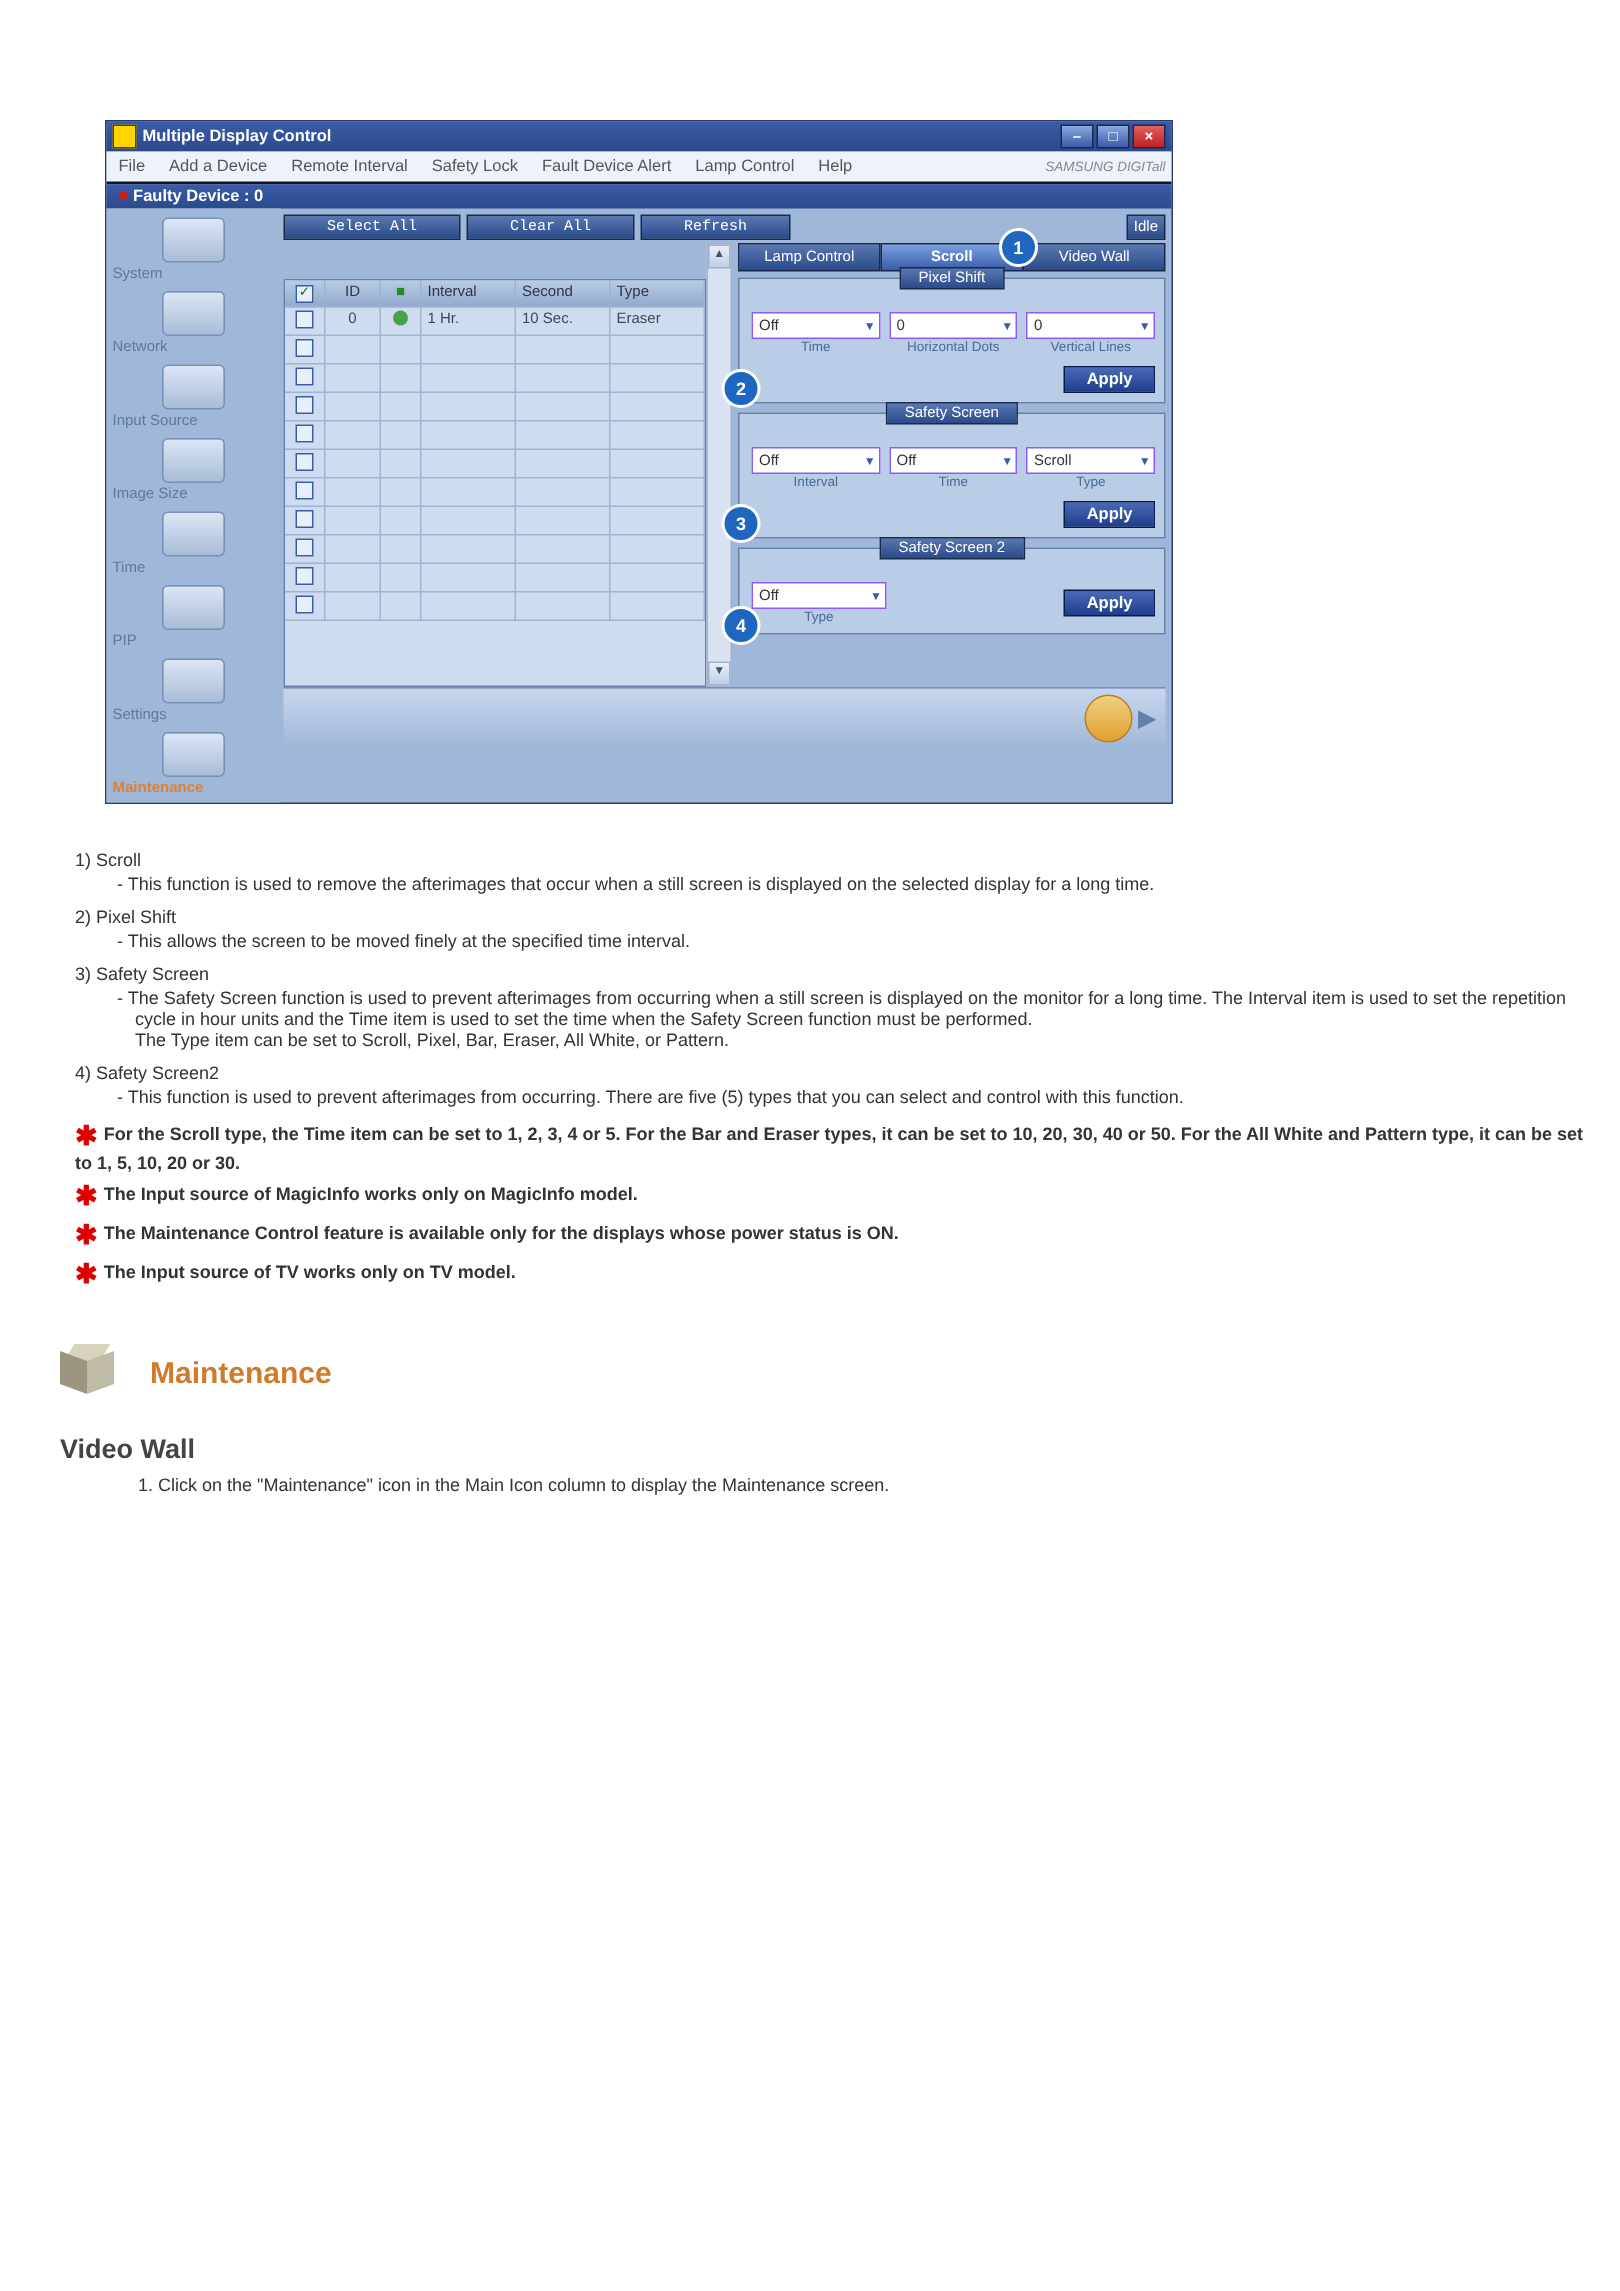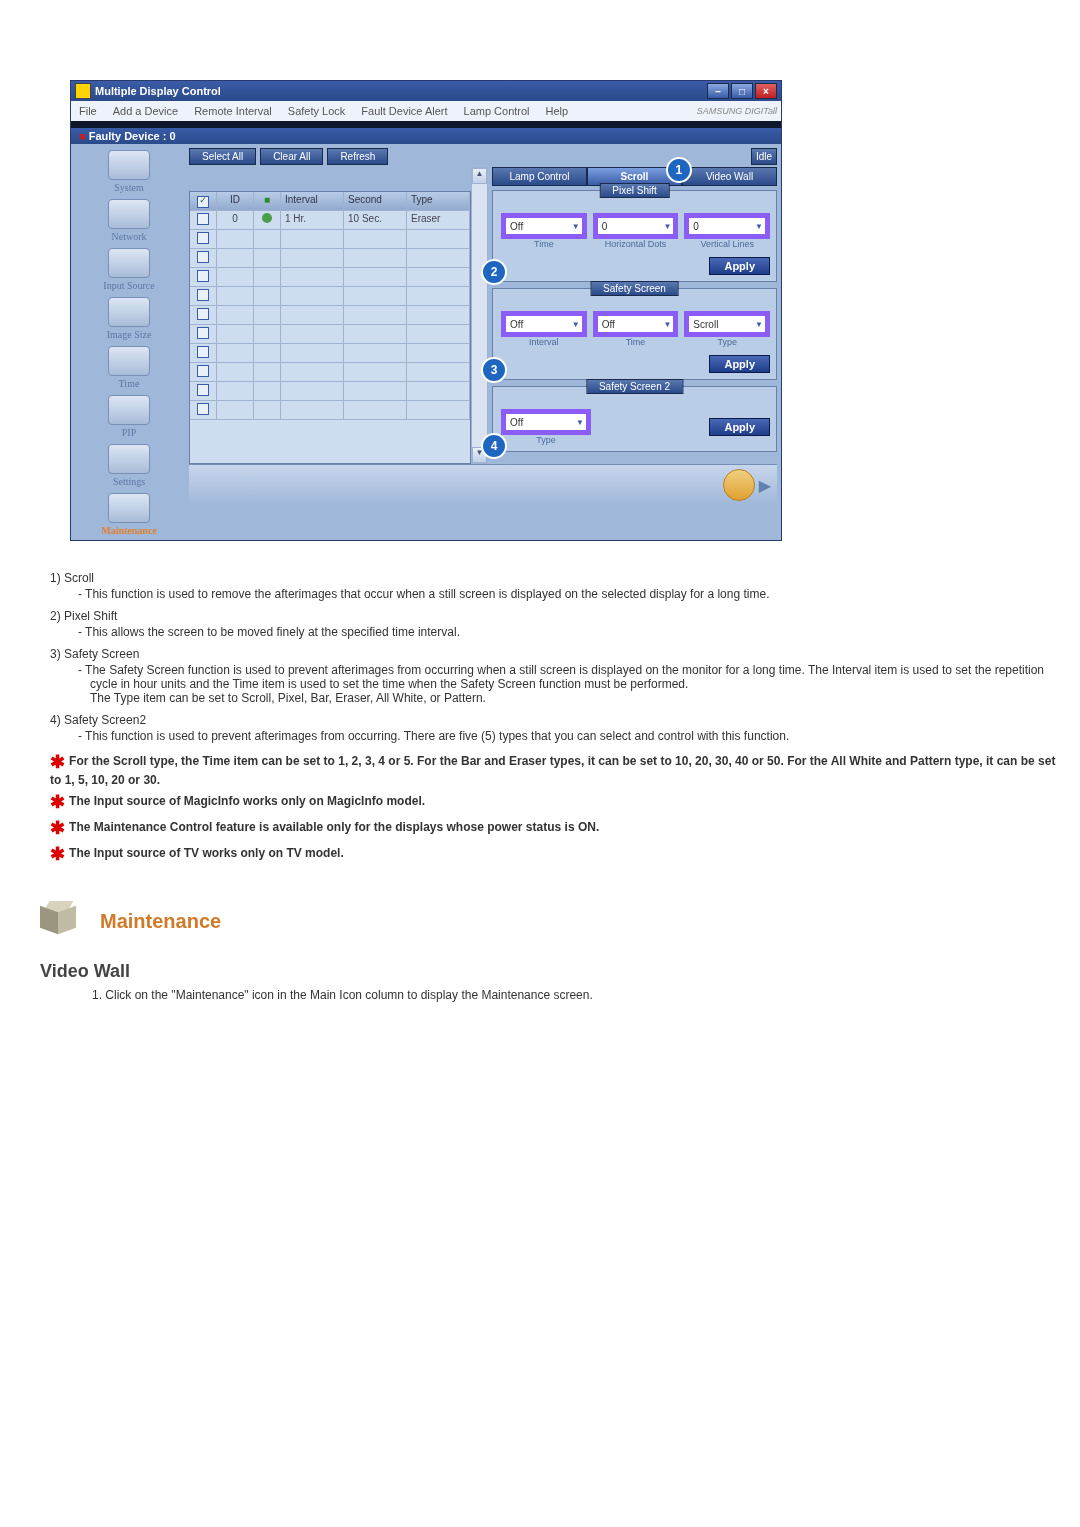--- a/index.html
+++ b/index.html
@@ -40,21 +40,21 @@
     background: linear-gradient(#8aa8e0,#3a5ca8); color: #fff; font-size: 10px; font-weight: bold;
     border: 1px solid #1a2a4a;
   }
   .win-btn.close { background: linear-gradient(#e06060,#c02020); }
   .menu-bar {
     background: #eef3fb;
     padding: 2px 4px;
     display: flex;
     align-items: center;
     justify-content: space-between;
-    border-bottom: 7px solid #0f172a;
+    border-bottom: 2px solid #0f172a;
   }
   .menu-items { display: flex; gap: 8px; flex-wrap: wrap; }
   .menu-item { color: #555; padding: 2px 4px; white-space: nowrap; }
   .brand { color: #888; font-size: 9px; font-style: italic; }
   .faulty-bar {
     background: linear-gradient(#3a5ca8,#2a4a8a);
     color: #fff;
     font-weight: bold;
     text-align: left;
     padding: 2px 8px;
@@ -63,37 +63,38 @@
   .app-body { display: flex; }
   
   .sidebar {
     width: 108px;
     background: #9fb7d8;
     padding: 6px 4px 4px 4px;
     display: flex;
     flex-direction: column;
     gap: 6px;
   }
-  .sb-item { text-align: center; color: #5e78a4; font-size: 10px; font-family: Liberation Serif, serif; }
+  .sb-item { color: #5e78a4; font-size: 10px; }
   .sb-item.active { color: #e08030; font-weight: bold; }
   .sb-icon {
     width: 40px; height: 28px;
     margin: 0 auto 2px auto;
     background: linear-gradient(#dce6f4,#a8bcd8);
     border: 1px solid #7890b8;
     border-radius: 4px;
     display:flex;align-items:center;justify-content:center;color:#456;font-size:9px;
   }
   
   .main-panel { flex: 1; padding: 4px 4px 4px 2px; }
   .toolbar { display: flex; align-items: center; gap: 4px; margin-bottom: 2px; }
   .tb-btn {
     background: linear-gradient(#5a78b0,#2a4a8a);
-    color: #fff; padding: 2px 12px; border: 1px solid #1a2a4a;
+    color: #fff; padding: 2px 28px; border: 1px solid #1a2a4a;
     font-size: 10px;
+    font-family: Liberation Mono, monospace;
   }
   .tb-spacer { flex:1; }
   .idle-label { color:#fff; background: linear-gradient(#5a78b0,#2a4a8a); padding:2px 4px; border:1px solid #1a2a4a; font-size:10px;}
   .content-row { display: flex; gap: 4px; align-items: flex-start; }
   
   .grid {
     border: 1px solid #6880a8;
     background: #cdddef;
     width: 280px;
     margin-top: 24px;
@@ -135,21 +136,21 @@
     border:1px solid #6880a8; background:#b9cde6;
     margin-bottom:6px; padding:6px 6px 6px 8px; position:relative;
   }
   .panel-title {
     position:absolute; top:-8px; left:50%; transform:translateX(-50%);
     background:linear-gradient(#5a78b0,#2a4a8a); color:#fff; font-size:10px;
     padding:1px 12px; border:1px solid #1a2a4a;
   }
   .field-row { display:flex; gap:6px; margin-top:8px; align-items:center; }
   .sel {
-    background:#fff;border:5px solid #8b5cf6;height:16px;font-size:10px;
+    background:#fff;border:1px solid #8b5cf6;height:16px;font-size:10px;
     display:flex;align-items:center;justify-content:space-between;padding:0 2px 0 4px;color:#333;gap:34px;
   }
   .sel .car{font-size:8px;color:#3a5ca8;}
   .fld-lbl { font-size:9px;color:#4a6a9a;text-align:center; }
   .apply-btn {
     background: linear-gradient(#4a6ab8,#1e3e8a); color:#fff;
     padding:2px 14px; font-size:11px; font-weight:bold; border:1px solid #0a1a4a;
     margin-left:auto;
   }
   .footer-bar {

